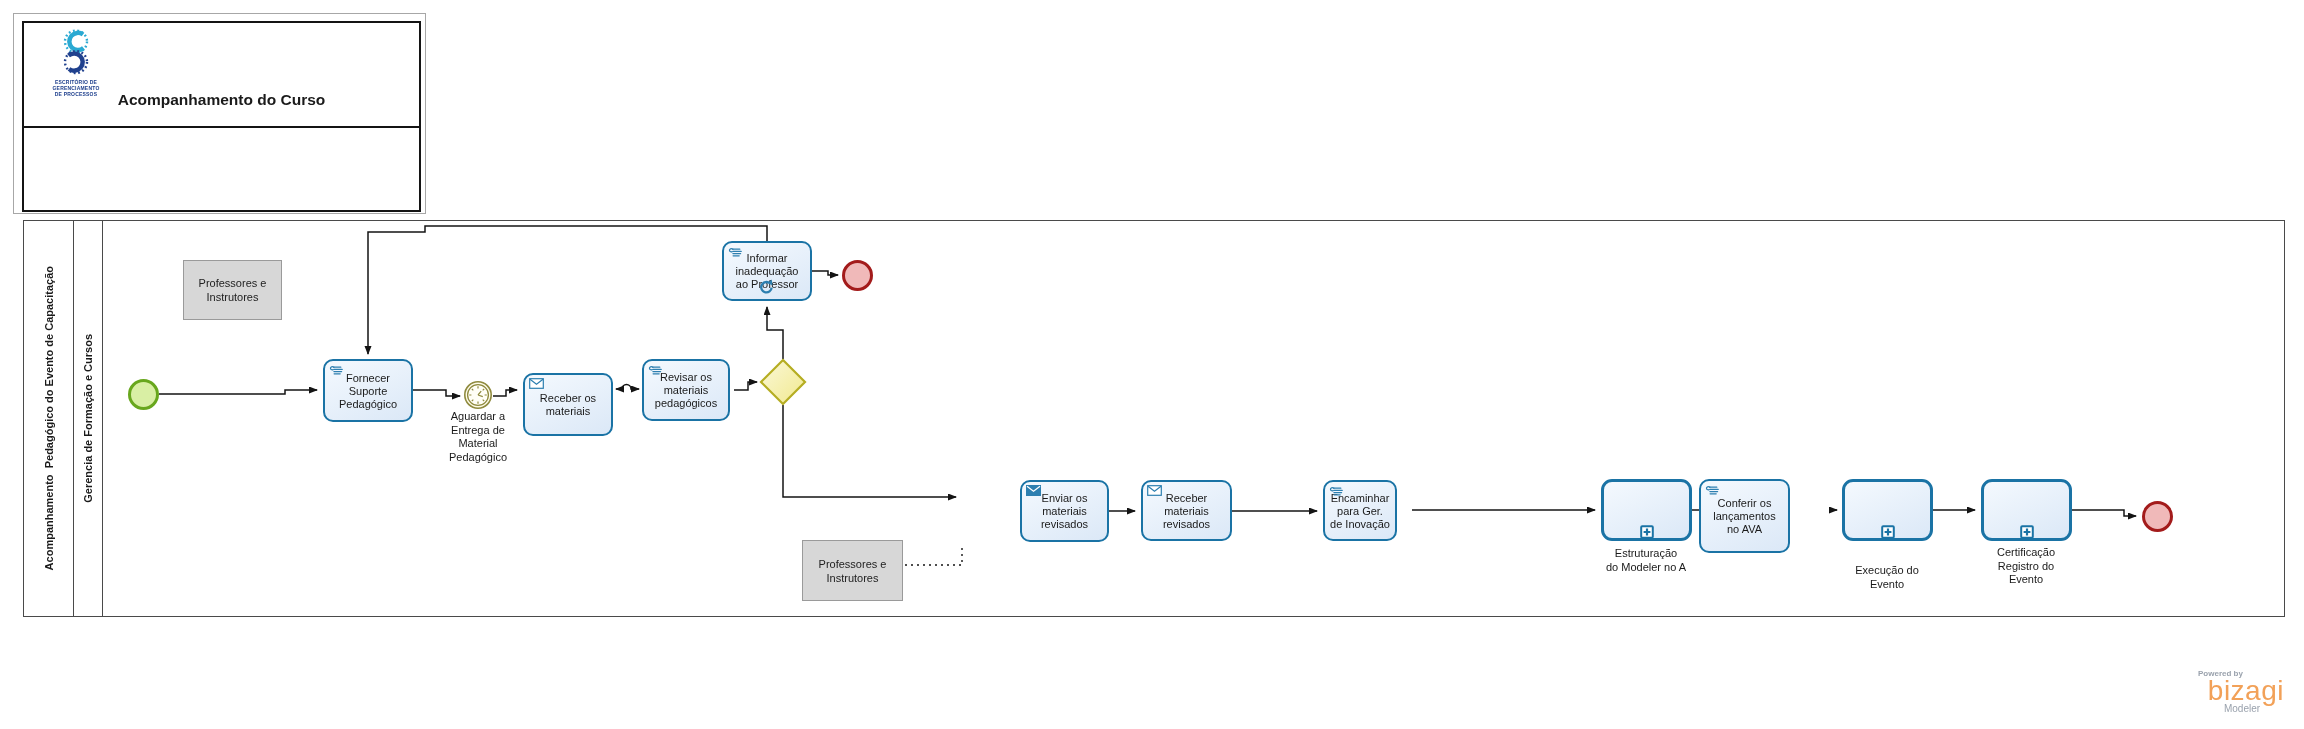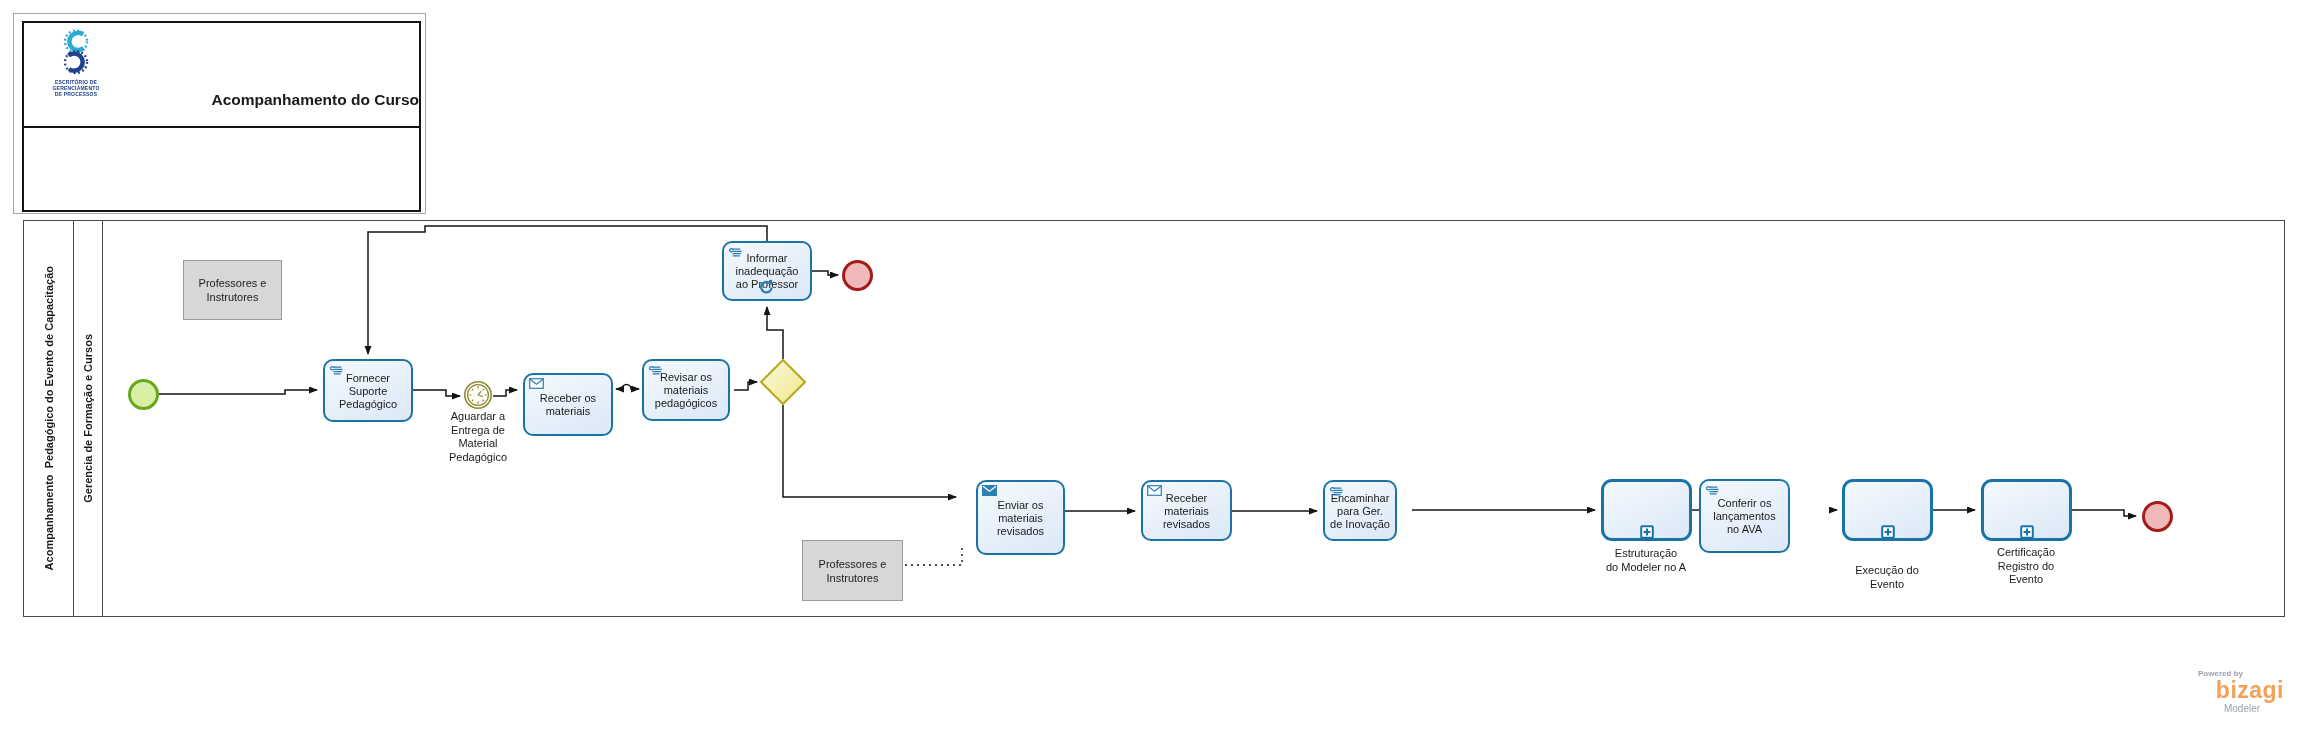--- a/index.html
+++ b/index.html
@@ -16,21 +16,21 @@
   *{margin:0;padding:0;box-sizing:border-box}
   body{background:#fff;font-family:"Liberation Sans",sans-serif;color:#1a1a1a}
   .canvas{position:relative;width:2304px;height:729px;background:#fff;overflow:hidden}
 
   
   .hdr-outer{position:absolute;left:13px;top:13px;width:413px;height:201px;border:1px solid #a7a7a7;background:#fff}
   .hdr-inner{position:absolute;left:8px;top:7px;width:399px;height:191px;border:2px solid #141414;background:#fff}
   .hdr-top{position:relative;height:105px;border-bottom:2px solid #141414}
   .hdr-logo{position:absolute;left:24px;top:6px;width:56px;text-align:center}
   .hdr-logo .cap{font-size:5px;line-height:6px;font-weight:bold;color:var(--logo-blue);letter-spacing:.2px}
-  .hdr-title{position:absolute;left:0;right:0;top:68px;text-align:right;font-weight:bold;font-size:15.5px}
+  .hdr-title{position:absolute;left:0;right:0;top:68px;text-align:center;font-weight:bold;font-size:15.5px}
   .hdr-details{padding:7px 0 0 12px;font-size:11.3px;line-height:15.3px}
 
   
   .pool{position:absolute;left:23px;top:220px;width:2262px;height:397px;border:1px solid var(--pool-border);background:#fff}
   .pool-name{position:absolute;left:0;top:0;bottom:0;width:50px;border-right:1px solid var(--pool-border);display:flex;align-items:center;justify-content:center}
   .lane-name{position:absolute;left:50px;top:0;bottom:0;width:29px;border-right:1px solid var(--pool-border);display:flex;align-items:center;justify-content:center}
   .vtext{writing-mode:vertical-rl;transform:rotate(180deg);white-space:pre;font-weight:bold;font-size:11px}
 
   
   svg.flows{position:absolute;left:0;top:0;width:2304px;height:729px;pointer-events:none}
@@ -71,21 +71,21 @@
   .gw-poly{stroke:var(--gateway-border);stroke-width:2.2}
   #gwg .s1{stop-color:var(--gateway-fill-light)} #gwg .s2{stop-color:var(--gateway-fill-dark)}
   .arc-cyan{fill:none;stroke:var(--logo-cyan);stroke-width:4.5}
   .arc-blue{fill:none;stroke:var(--logo-blue);stroke-width:4.5}
   .teeth-cyan{fill:none;stroke:var(--logo-cyan);stroke-width:2.4;stroke-dasharray:1.8 2.6}
   .teeth-blue{fill:none;stroke:var(--logo-blue);stroke-width:2.4;stroke-dasharray:1.8 2.6}
 
   
   .bizagi{position:absolute;left:2198px;top:669px;width:86px}
   .bz-powered{font-size:8px;font-weight:bold;color:var(--bizagi-gray);}
-  .bz-name{font-size:23px;font-weight:bold;line-height:25px;color:var(--bizagi-orange);letter-spacing:.5px;text-align:right}
+  .bz-name{font-size:28px;font-weight:normal;line-height:25px;color:var(--bizagi-orange);letter-spacing:.5px;text-align:right}
   .bz-prod{font-size:10px;color:var(--bizagi-gray);text-align:center;padding-left:2px}
 </style>
 </head>
 <body>
 
 <div class="canvas">
 
   <div class="hdr-outer">
     <div class="hdr-inner">
       <div class="hdr-top">
@@ -213,21 +213,21 @@
     </span>
     <span>Informar inadequação ao Professor</span>
     <span class="loop-marker">
       <svg width="20" height="17" viewBox="0 0 20 17">
           <path class="loop-arc" d="M14.6 9.6 A5.2 5.2 0 1 1 11.8 4.6"></path>
           <polygon class="loop-head" points="14.7,1.6 15.5,7.2 10.4,5.3"></polygon>
         </svg>
     </span>
   </div>
 
-  <div class="task" style="left:976px;top:480px;width:89px;height:75px">
+  <div class="task" style="left:1020px;top:480px;width:89px;height:62px">
     <span class="icon">
       <svg width="15" height="11" viewBox="0 0 15 11">
           <rect class="env-fill-body" x="0.5" y="0.5" width="14" height="10"></rect>
           <path class="env-fill-flap" d="M1 1.2 L7.5 6.3 L14 1.2"></path>
         </svg>
     </span>
     <span>Enviar os materiais revisados</span>
   </div>
 
   <div class="task" style="left:1141px;top:480px;width:91px;height:61px">

